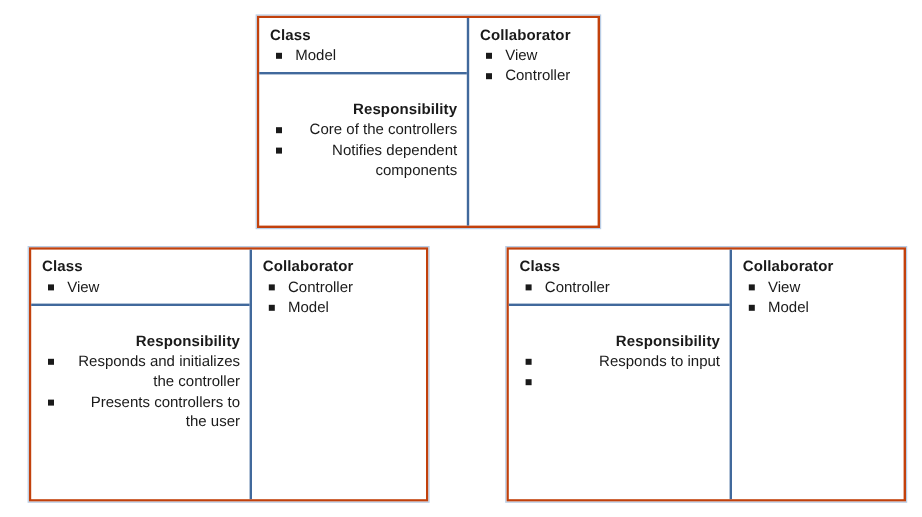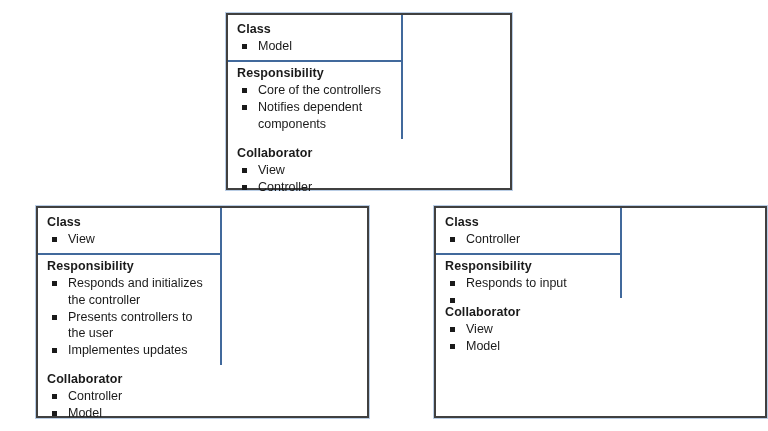--- a/index.html
+++ b/index.html
@@ -14,25 +14,24 @@
     font-family: "Liberation Sans", sans-serif;
     color: #1a1a1a;
     overflow: hidden;
   }
 
   
   .crc-card {
     position: absolute;
     box-sizing: border-box;
     background: #ffffff;
-    border: 2px solid #404040;
+    border: 2px solid #c2410c;
     outline: 1px solid #b9cde5;
     display: flex;
-    flex-direction: column;
-    margin-left: 12px;
+    flex-direction: row;
   }
 
   .crc-col-class {
     box-sizing: border-box;
     display: flex;
     flex-direction: column;
     border-right: 2px solid #41699c;
     min-width: 0;
   }
   .crc-col-collab {
@@ -44,21 +43,22 @@
 
   
   .crc-section-class {
     box-sizing: border-box;
     border-bottom: 2px solid #41699c;
     padding: 6px 8px 5px 9px;
   }
   .crc-section-resp {
     box-sizing: border-box;
     flex: 1 1 auto;
-    padding: 3px 8px 6px 9px;
+    padding: 21px 8px 6px 9px;
+    text-align: right;
   }
 
   .crc-heading {
     font-size: 12.5px;
     font-weight: bold;
     line-height: 16px;
     letter-spacing: 0.1px;
     margin: 0 0 1px 0;
     white-space: nowrap;
   }
@@ -175,24 +175,20 @@
       <div class="crc-heading">Responsibility</div>
       <ul class="crc-list">
         <li>
           <span class="crc-bullet"></span>
           <span>Responds and initializes the controller</span>
         </li>
         <li>
           <span class="crc-bullet"></span>
           <span>Presents controllers to the user</span>
         </li>
-        <li>
-          <span class="crc-bullet"></span>
-          <span>Implementes updates</span>
-        </li>
       </ul>
     </div>
 
   </div>
 
   <div class="crc-col-collab">
     <div class="crc-heading">Collaborator</div>
     <ul class="crc-list">
       <li>
         <span class="crc-bullet"></span>

